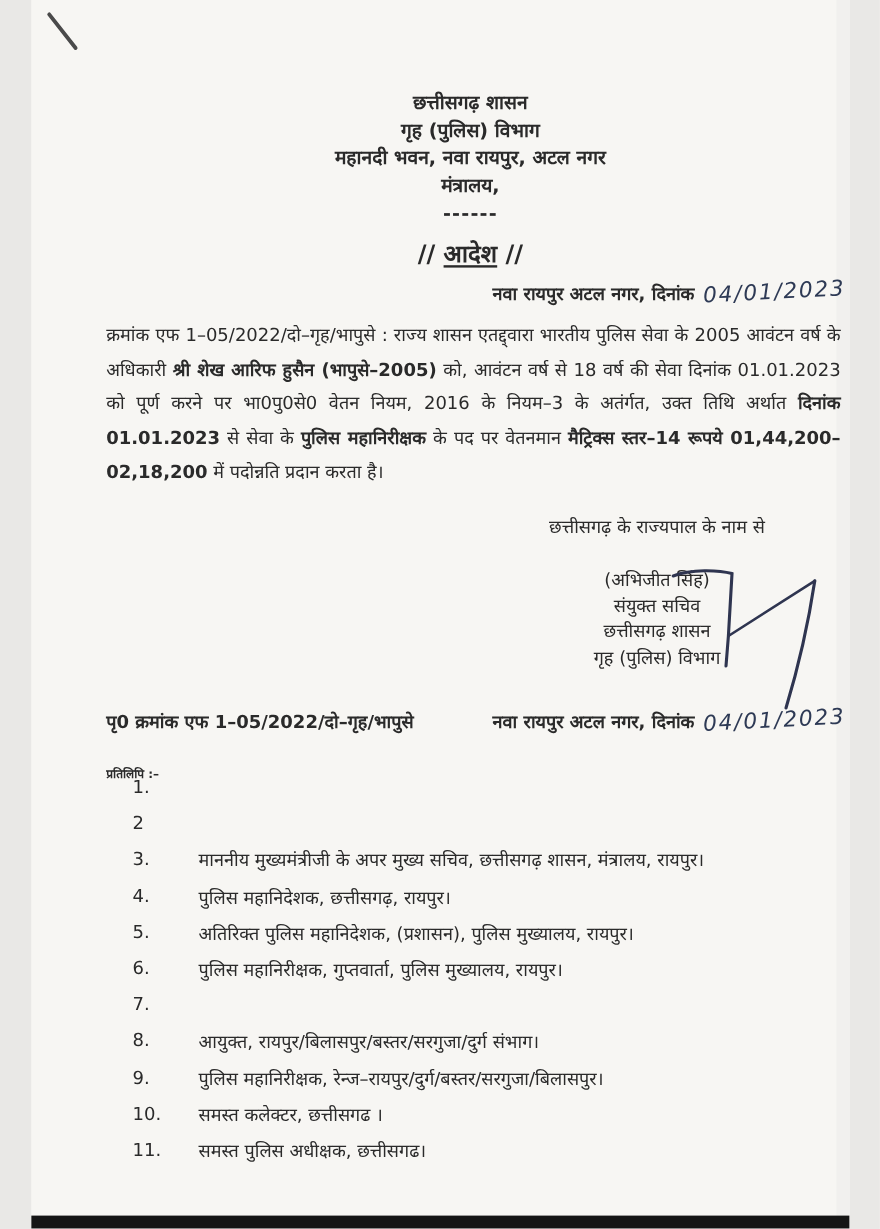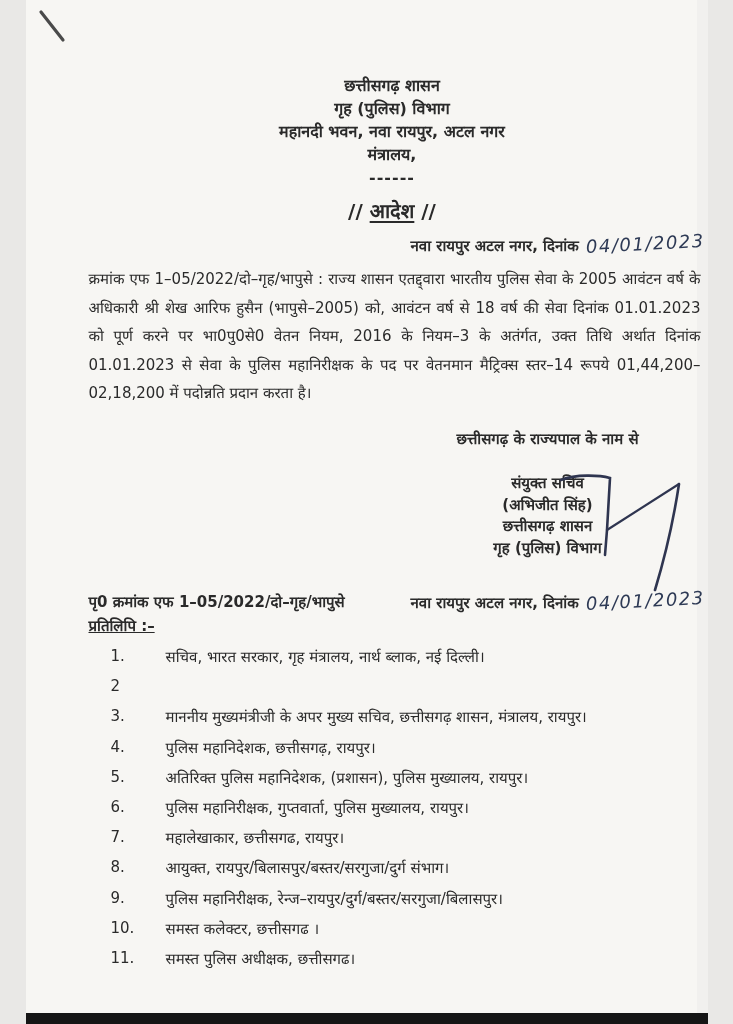--- a/index.html
+++ b/index.html
@@ -41,38 +41,38 @@
     transform:rotate(-3deg) translateY(-1px);
     font-style:italic;
   }
   .dateline .hand{margin-left:7px;}
 
   .body-para{
     position:absolute;top:265px;left:63px;width:612px;
     font-size:15px;line-height:28.5px;
     text-align:justify;
   }
-  .body-para .b{font-weight:normal;}
+  .body-para .b{font-weight:bold;}
 
   .signatory{
     position:absolute;top:428px;left:393px;width:258px;
-    text-align:center;font-size:15px;font-weight:bold;line-height:23px;
+    text-align:center;font-size:15px;font-weight:normal;line-height:23px;
   }
   .signatory .name-block{margin-top:22px;line-height:21.5px;}
 
   .signature-svg{position:absolute;top:462px;left:505px;pointer-events:none;}
 
   .endorsement-row{
     position:absolute;top:591px;left:63px;width:640px;
     font-size:15px;font-weight:bold;white-space:nowrap;
   }
   .endorsement-row .right-part{position:absolute;left:322px;top:0;}
   .copy-heading{
-    position:absolute;top:615px;left:63px;
-    font-size:15px;font-weight:bold;text-decoration:underline;
+    position:absolute;top:637px;left:63px;
+    font-size:10px;font-weight:bold;
   }
 
   .copies-list{
     position:absolute;top:641px;left:85px;width:600px;
     font-size:15px;
   }
   .copy-row{display:flex;height:30.2px;align-items:center;}
   .copy-no{width:55px;flex:0 0 55px;font-weight:500;}
   .copy-text{flex:1;white-space:nowrap;}
 
@@ -101,43 +101,42 @@
 
   <div class="order-title"><span>// </span><span class="uline">आदेश</span><span> //</span></div>
 
   <div class="dateline"><span>नवा रायपुर अटल नगर, दिनांक</span><span class="hand">04/01/2023</span></div>
 
   <div class="body-para"><span>क्रमांक एफ 1–05/2022/दो–गृह/भापुसे :   राज्य शासन एतद्द्वारा भारतीय पुलिस सेवा के 2005 आवंटन वर्ष के अधिकारी </span><span class="b">श्री शेख आरिफ हुसैन (भापुसे–2005)</span><span> को, आवंटन वर्ष से 18 वर्ष की सेवा दिनांक 01.01.2023 को पूर्ण करने पर भा0पु0से0 वेतन नियम, 2016 के नियम–3 के अतंर्गत, उक्त तिथि अर्थात </span><span class="b">दिनांक 01.01.2023</span><span> से सेवा के </span><span class="b">पुलिस महानिरीक्षक</span><span> के पद पर वेतनमान </span><span class="b">मैट्रिक्स स्तर–14 रूपये 01,44,200–02,18,200</span><span> में पदोन्नति प्रदान करता है।</span></div>
 
   <div class="signatory">
     <div>छत्तीसगढ़ के राज्यपाल के नाम से</div>
     <div class="name-block">
+      <div>(अभिजीत सिंह)</div>
       <div>संयुक्त सचिव</div>
-      <div>(अभिजीत सिंह)</div>
       <div>छत्तीसगढ़ शासन</div>
       <div>गृह (पुलिस) विभाग</div>
     </div>
   </div>
 
   <svg class="signature-svg" width="175" height="135" viewBox="0 0 175 135">
     <path d="M30 18 C45 12 68 13 79 16 L76 68 L74 93" stroke="#2f3550" stroke-width="2.6" fill="none" stroke-linecap="round"></path>
     <path d="M148 22 C143 55 134 95 124 128" stroke="#2f3550" stroke-width="2.6" fill="none" stroke-linecap="round"></path>
     <path d="M76 68 L148 22" stroke="#2f3550" stroke-width="2.2" fill="none" stroke-linecap="round"></path>
   </svg>
 
   <div class="endorsement-row">
     <span>पृ0 क्रमांक एफ 1–05/2022/दो–गृह/भापुसे</span>
     <span class="right-part"><span>नवा रायपुर अटल नगर, दिनांक</span><span class="hand" style="margin-left:7px;">04/01/2023</span></span>
   </div>
   <div class="copy-heading">प्रतिलिपि :–</div>
 
   <div class="copies-list">
     <div class="copy-row">
       <span class="copy-no">1.</span>
-      <span class="copy-text">सचिव, भारत सरकार, गृह मंत्रालय, नार्थ ब्लाक, नई दिल्ली।</span>
     </div>
     <div class="copy-row">
       <span class="copy-no">2</span>
     </div>
     <div class="copy-row">
       <span class="copy-no">3.</span>
       <span class="copy-text">माननीय मुख्यमंत्रीजी के अपर मुख्य सचिव, छत्तीसगढ़ शासन, मंत्रालय, रायपुर।</span>
     </div>
     <div class="copy-row">
       <span class="copy-no">4.</span>
@@ -146,21 +145,20 @@
     <div class="copy-row">
       <span class="copy-no">5.</span>
       <span class="copy-text">अतिरिक्त पुलिस महानिदेशक, (प्रशासन), पुलिस मुख्यालय, रायपुर।</span>
     </div>
     <div class="copy-row">
       <span class="copy-no">6.</span>
       <span class="copy-text">पुलिस महानिरीक्षक, गुप्तवार्ता, पुलिस मुख्यालय, रायपुर।</span>
     </div>
     <div class="copy-row">
       <span class="copy-no">7.</span>
-      <span class="copy-text">महालेखाकार, छत्तीसगढ, रायपुर।</span>
     </div>
     <div class="copy-row">
       <span class="copy-no">8.</span>
       <span class="copy-text">आयुक्त, रायपुर/बिलासपुर/बस्तर/सरगुजा/दुर्ग संभाग।</span>
     </div>
     <div class="copy-row">
       <span class="copy-no">9.</span>
       <span class="copy-text">पुलिस महानिरीक्षक, रेन्ज–रायपुर/दुर्ग/बस्तर/सरगुजा/बिलासपुर।</span>
     </div>
     <div class="copy-row">

